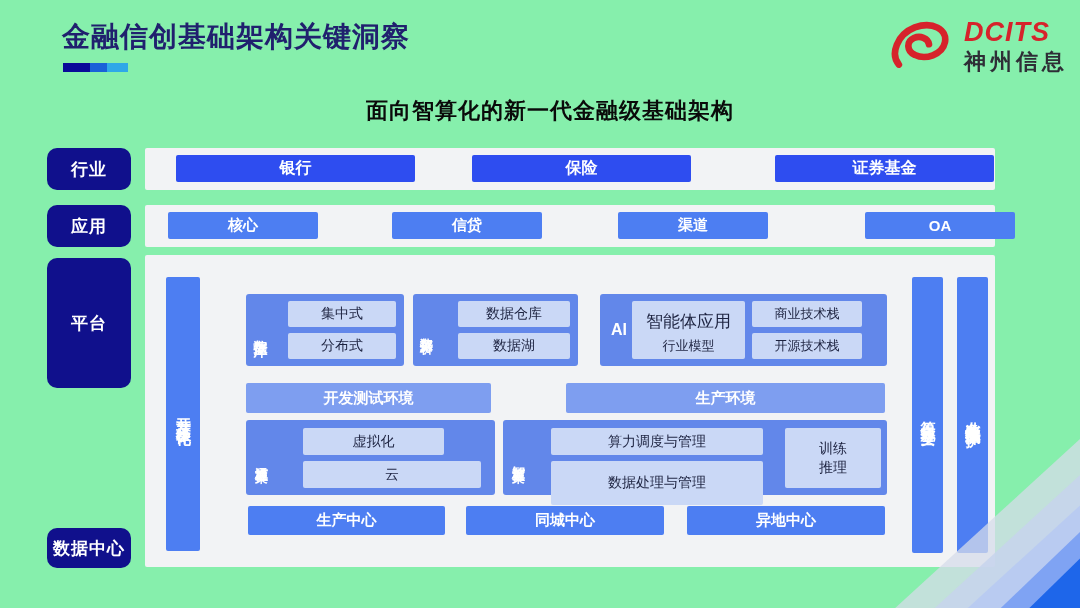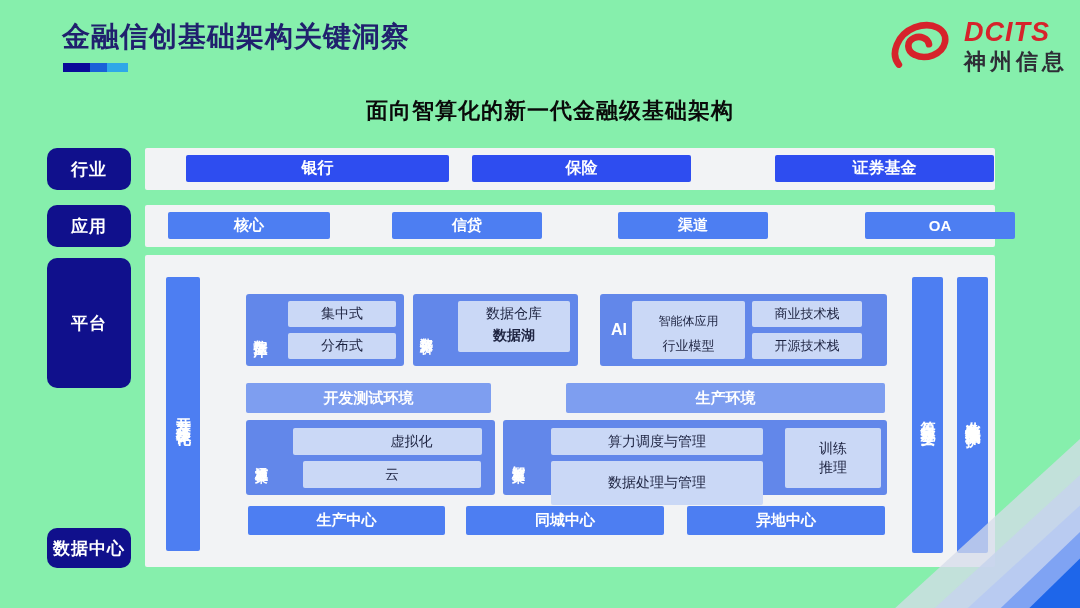--- a/index.html
+++ b/index.html
@@ -77,25 +77,25 @@
 
   <div class="abs panel" style="top:148px;height:42px;"></div>
   <div class="abs panel" style="top:205px;height:42px;"></div>
   <div class="abs panel" style="top:255px;height:312px;"></div>
 
   <div class="abs layer-label" style="top:148px;height:42px;">行业</div>
   <div class="abs layer-label" style="top:205px;height:42px;">应用</div>
   <div class="abs layer-label" style="top:258px;height:130px;">平台</div>
   <div class="abs layer-label" style="top:528px;height:40px;">数据中心</div>
 
-  <div class="abs btn bright" style="left:186px;width:263px;">银行</div>
+  <div class="abs btn bright" style="left:176px;width:239px;">银行</div>
   <div class="abs btn bright" style="left:472px;width:219px;">保险</div>
   <div class="abs btn bright" style="left:775px;width:219px;">证券基金</div>
 
-  <div class="abs btn medium" style="left:168px;width:162px;">核心</div>
+  <div class="abs btn medium" style="left:168px;width:150px;">核心</div>
   <div class="abs btn medium" style="left:392px;width:150px;">信贷</div>
   <div class="abs btn medium" style="left:618px;width:150px;">渠道</div>
   <div class="abs btn medium" style="left:843px;width:150px;margin-left:22px;">OA</div>
 
   <div class="abs pillar" style="left:166px;top:277px;width:34px;height:274px;">
     <span class="vtext">开发运维一体化</span>
   </div>
   <div class="abs pillar" style="left:912px;top:277px;width:31px;height:276px;">
     <span class="vtext">等保合规安全</span>
   </div>
@@ -105,37 +105,37 @@
 
   <div class="abs block" style="left:246px;top:294px;width:158px;height:72px;">
     <span class="blk-label vtext" style="left:6px;font-size:14px;letter-spacing:1px;">数据库</span>
     <div class="inner-box" style="left:42px;top:7px;width:108px;height:26px;">集中式</div>
     <div class="inner-box" style="left:42px;top:39px;width:108px;height:26px;">分布式</div>
   </div>
 
   <div class="abs block" style="left:413px;top:294px;width:165px;height:72px;">
     <span class="blk-label vtext" style="left:4px;font-size:13px;letter-spacing:1px;">数据分析</span>
     <div class="inner-box" style="left:45px;top:7px;width:112px;height:26px;">数据仓库</div>
-    <div class="inner-box" style="left:45px;top:26px;width:112px;height:32px;font-weight:bold;">数据湖</div>
+    <div class="inner-box" style="left:45px;top:39px;width:112px;height:26px;">数据湖</div>
   </div>
 
   <div class="abs block" style="left:600px;top:294px;width:287px;height:72px;">
     <span class="blk-label" style="left:6px;width:26px;font-size:16px;">AI</span>
-    <div class="inner-box" style="left:32px;top:7px;width:113px;height:40px;font-size:12px;">智能体应用</div>
+    <div class="inner-box" style="left:32px;top:7px;width:113px;height:40px;font-size:17px;">智能体应用</div>
     <div class="inner-box" style="left:32px;top:39px;width:113px;height:26px;font-size:13px;">行业模型</div>
     <div class="inner-box" style="left:152px;top:7px;width:110px;height:26px;font-size:13px;">商业技术栈</div>
     <div class="inner-box" style="left:152px;top:39px;width:110px;height:26px;font-size:13px;">开源技术栈</div>
   </div>
 
   <div class="abs env-bar" style="left:246px;width:245px;">开发测试环境</div>
   <div class="abs env-bar" style="left:566px;width:319px;">生产环境</div>
 
   <div class="abs block" style="left:246px;top:420px;width:249px;height:75px;">
     <span class="blk-label vtext" style="left:6px;font-size:13px;letter-spacing:1px;">通算框架</span>
-    <div class="inner-box" style="left:47px;top:8px;width:141px;height:27px;padding-left:48px;">虚拟化</div>
+    <div class="inner-box" style="left:57px;top:8px;width:141px;height:27px;">虚拟化</div>
     <div class="inner-box" style="left:57px;top:41px;width:178px;height:27px;">云</div>
   </div>
 
   <div class="abs block" style="left:503px;top:420px;width:384px;height:75px;">
     <span class="blk-label vtext" style="left:6px;font-size:13px;letter-spacing:1px;">智算框架</span>
     <div class="inner-box" style="left:48px;top:8px;width:212px;height:27px;">算力调度与管理</div>
     <div class="inner-box" style="left:48px;top:41px;width:212px;height:44px;">数据处理与管理</div>
     <div class="inner-box pre" style="left:282px;top:8px;width:96px;height:60px;">训练
 推理</div>
   </div>

